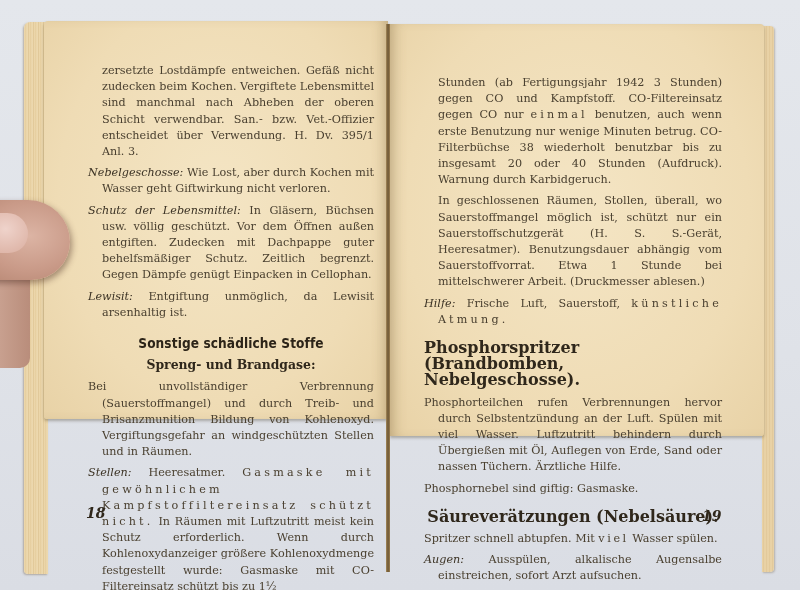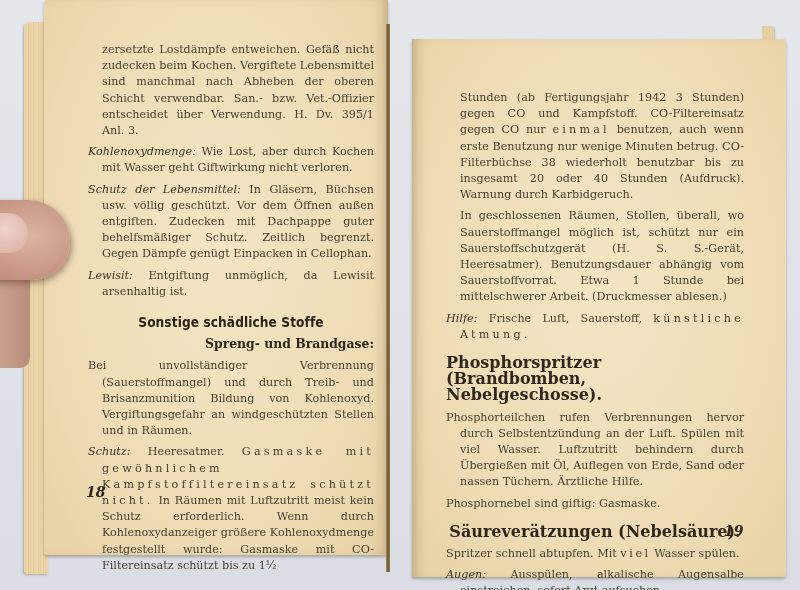--- a/index.html
+++ b/index.html
@@ -23,29 +23,28 @@
     position: absolute; left: 762px; top: 26px; width: 12px; height: 546px;
     background: repeating-linear-gradient(90deg, #ecd6aa 0px, #dfc596 2px, #f0ddb6 3px);
     border-radius: 0 4px 4px 0;
     box-shadow: 1px 1px 2px rgba(90,70,40,0.3);
   }
   .page {
     position: absolute;
     background: radial-gradient(ellipse at 50% 45%, #f4e5c4 0%, #efdcb5 65%, #e8d2a6 100%);
   }
   .page-left {
-    left: 44px; top: 0; width: 344px; height: 555px;
+    left: 44px; top: 21px; width: 344px; height: 398px;
     border-radius: 4px 0 0 3px;
     box-shadow: inset -10px 0 14px -8px rgba(120,95,55,0.45), 0 2px 3px rgba(70,60,40,0.35);
   }
   .page-right {
-    left: 412px; top: 24px; width: 374px; height: 538px;
+    left: 390px; top: 24px; width: 374px; height: 412px;
     border-radius: 0 4px 3px 0;
     box-shadow: inset 10px 0 14px -8px rgba(120,95,55,0.45), 0 2px 3px rgba(70,60,40,0.35);
-    margin-top: 15px;
   }
   .gutter {
     position: absolute; left: 386px; top: 24px; width: 4px; height: 548px;
     background: linear-gradient(90deg, #a68a5a, #6b5534, #9c7f50);
   }
 
   
   .thumb {
     position: absolute; left: -30px; top: 200px; width: 100px; height: 80px;
     background: radial-gradient(ellipse at 60% 45%, #dcb4a4 0%, #c99a88 55%, #b3836f 100%);
@@ -77,21 +76,21 @@
   .sp { letter-spacing: 3.2px; }
   .spi { letter-spacing: 2.6px; }
 
   .h1 {
     font-family: "DejaVu Sans", "Liberation Sans", sans-serif;
     font-weight: bold; font-size: 14.2px; text-align: center;
     color: #2c2418; letter-spacing: 0.1px;
     transform: scaleX(0.86); margin: 14px 0 6px;
   }
   .h2 {
-    font-weight: bold; font-size: 12.4px; text-align: right; color: #2f271b;
+    font-weight: bold; font-size: 12.4px; text-align: center; color: #2f271b;
     margin-bottom: 6px;
   }
   .h3 {
     font-weight: bold; font-size: 16px; color: #2f271b; margin: 8px 0 6px;
   }
   .h3c { text-align: center; }
   .pnum {
     position: absolute; font-style: italic; font-weight: bold; font-size: 14px; color: #2f271b;
   }
 </style>
@@ -99,32 +98,32 @@
 <body>
 
 <div class="book">
   <div class="edge-left"></div>
   <div class="edge-right"></div>
 
   <div class="page page-left">
     <div class="text" style="left:44px; top:42px; width:286px;">
       <p class="cont">zersetzte Lostdämpfe entweichen. Gefäß nicht zudecken beim Kochen. Vergiftete Lebensmittel sind manchmal nach Abheben der oberen Schicht verwendbar. San.- bzw. Vet.-Offizier entscheidet über Verwendung. H. Dv. 395/1 Anl. 3.</p>
 
-      <p class="hang"><span class="lbl">Kohlenoxydmenge:</span><span> Wie Lost, aber durch Kochen mit Wasser geht Giftwirkung nicht verloren.</span></p>
+      <p class="hang"><span class="lbl">Nebelgeschosse:</span><span> Wie Lost, aber durch Kochen mit Wasser geht Giftwirkung nicht verloren.</span></p>
 
       <p class="hang"><span class="lbl">Schutz der Lebensmittel:</span><span> In Gläsern, Büchsen usw. völlig geschützt. Vor dem Öffnen außen entgiften. Zudecken mit Dachpappe guter behelfsmäßiger Schutz. Zeitlich begrenzt. Gegen Dämpfe genügt Einpacken in Cellophan.</span></p>
 
       <p class="hang"><span class="lbl">Lewisit:</span><span> Entgiftung unmöglich, da Lewisit arsenhaltig ist.</span></p>
 
       <div class="h1">Sonstige schädliche Stoffe</div>
       <div class="h2">Spreng- und Brandgase:</div>
 
       <p class="hang">Bei unvollständiger Verbrennung (Sauerstoffmangel) und durch Treib- und Brisanzmunition Bildung von Kohlenoxyd. Vergiftungsgefahr an windgeschützten Stellen und in Räumen.</p>
 
-      <p class="hang"><span class="lbl">Schutz:</span><span> Heeresatmer. </span><span class="sp">Gasmaske mit gewöhnlichem Kampfstoffiltereinsatz schützt nicht.</span><span> In Räumen mit Luftzutritt meist kein Schutz erforderlich. Wenn durch Kohlenoxydanzeiger größere Kohlenoxydmenge festgestellt wurde: Gasmaske mit CO-Filtereinsatz schützt bis zu 1½</span></p>
+      <p class="hang"><span class="lbl">Stellen:</span><span> Heeresatmer. </span><span class="sp">Gasmaske mit gewöhnlichem Kampfstoffiltereinsatz schützt nicht.</span><span> In Räumen mit Luftzutritt meist kein Schutz erforderlich. Wenn durch Kohlenoxydanzeiger größere Kohlenoxydmenge festgestellt wurde: Gasmaske mit CO-Filtereinsatz schützt bis zu 1½</span></p>
     </div>
     <div class="pnum" style="left:42px; top:484px;">18</div>
   </div>
 
   <div class="page page-right">
     <div class="text" style="left:34px; top:51px; width:298px;">
       <p class="cont" style="padding-left:14px;"><span>Stunden (ab Fertigungsjahr 1942 3 Stunden) gegen CO und Kampfstoff. CO-Filtereinsatz gegen CO nur </span><span class="sp">einmal</span><span> benutzen, auch wenn erste Benutzung nur wenige Minuten betrug. CO-Filterbüchse 38 wiederholt benutzbar bis zu insgesamt 20 oder 40 Stunden (Aufdruck). Warnung durch Karbidgeruch.</span></p>
 
       <p class="cont">In geschlossenen Räumen, Stollen, überall, wo Sauerstoffmangel möglich ist, schützt nur ein Sauerstoffschutzgerät (H. S. S.-Gerät, Heeresatmer). Benutzungsdauer abhängig vom Sauerstoffvorrat. Etwa 1 Stunde bei mittelschwerer Arbeit. (Druckmesser ablesen.)</p>
 

